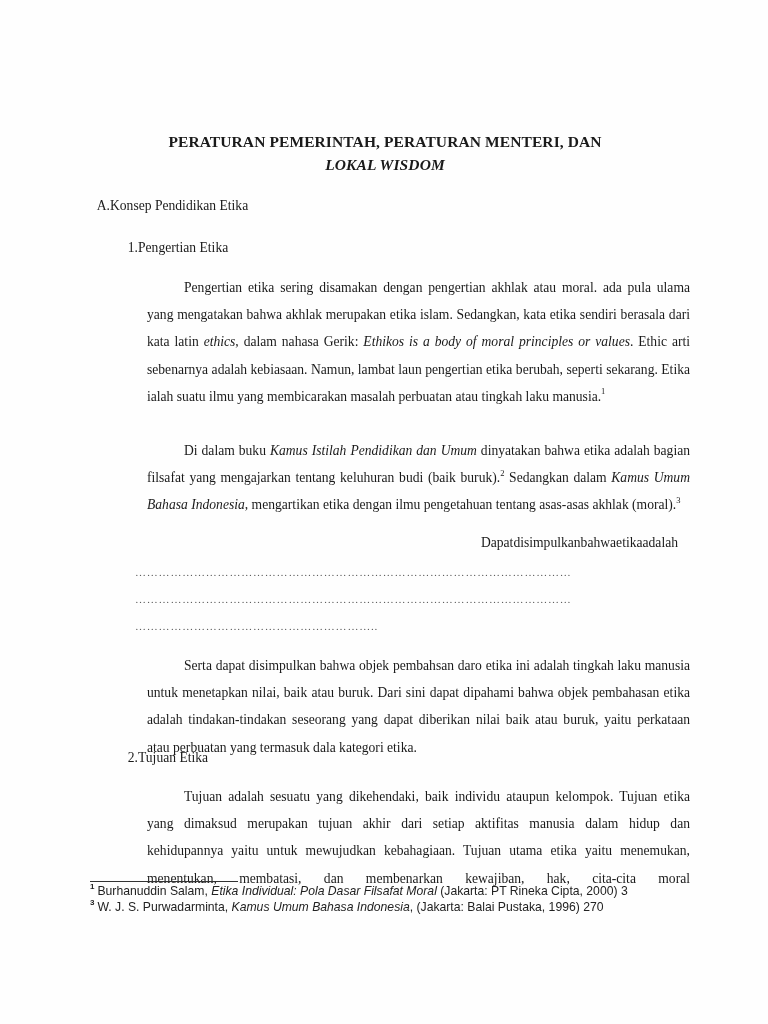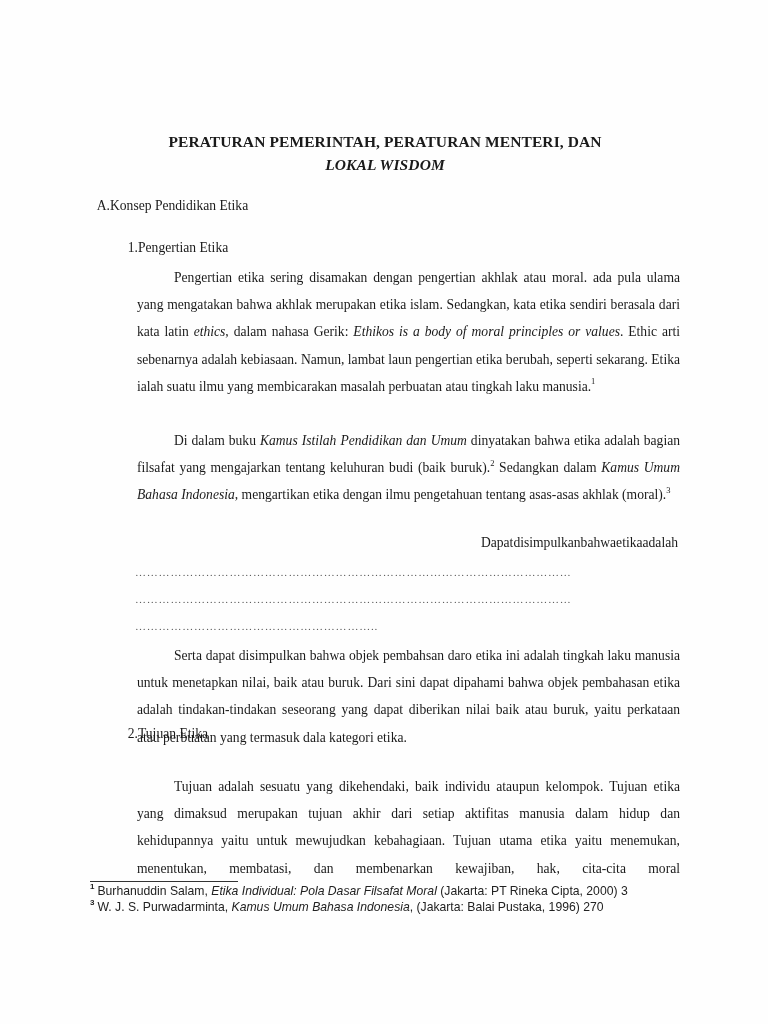--- a/index.html
+++ b/index.html
@@ -5,21 +5,21 @@
   html, body { margin: 0; padding: 0; background: #ffffff; }
   body { width: 768px; height: 1024px; position: relative; overflow: hidden; color: #1a1a1a; }
   .page { position: absolute; left: 0; top: 0; width: 768px; height: 1024px; background: #fefefe; }
   .title { position: absolute; left: 90px; width: 590px; text-align: center;
            font-family: "Liberation Serif", serif; font-weight: bold; font-size: 15.5px; letter-spacing: 0.1px; }
   .serif { font-family: "Liberation Serif", serif; font-size: 13.6px; }
   .h-a { position: absolute; left: 92px; top: 198px; text-align: right; }
   .h-a .marker { display: inline-block; width: 18px; }
   .h-n { position: absolute; left: 115px; top: 240px; text-align: right; }
   .h-n .marker { display: inline-block; width: 23px; }
-  .para { position: absolute; left: 135px; width: 543px; line-height: 27.2px; text-align: justify; margin: 2px; }
+  .para { position: absolute; left: 135px; width: 543px; line-height: 27.2px; text-align: justify; margin: 12px; }
   .para .indent { display: inline-block; width: 37px; }
   sup { font-size: 8.5px; line-height: 0; position: relative; top: -1px; }
   .spread { position: absolute; left: 172px; width: 506px; display: flex; justify-content: flex-end; top: 535px; }
   .dots { position: absolute; left: 135px; font-family: "Liberation Serif", serif; font-size: 11px; color: #555; letter-spacing: 0.8px; white-space: nowrap; overflow: hidden; }
   .fn-sep { position: absolute; left: 90px; top: 881px; width: 148px; height: 1px; background: #333; }
   .footnotes { position: absolute; left: 90px; top: 883px; font-family: "Liberation Sans", sans-serif; font-size: 12.2px; line-height: 16px; color: #222; }
   .footnotes .fn sup { font-size: 8px; font-weight: bold; top: -1px; margin-right: 3px; }
   i { font-style: italic; }
 </style>
 </head>
@@ -48,21 +48,21 @@
     <span>bahwa</span>
     <span>etika</span>
     <span>adalah</span>
   </div>
   <div class="dots" style="top:566px; width:528px;">…………………………………………………………………………………………………</div>
   <div class="dots" style="top:593px; width:528px;">…………………………………………………………………………………………………</div>
   <div class="dots" style="top:620px; width:270px;">……………………………………………………..</div>
 
   <p class="para serif" style="top:640px;"><span class="indent"></span><span>Serta dapat disimpulkan bahwa objek pembahsan daro etika ini adalah tingkah laku manusia untuk menetapkan nilai, baik atau buruk. Dari sini dapat dipahami bahwa objek pembahasan etika adalah tindakan-tindakan seseorang yang dapat diberikan nilai baik atau buruk, yaitu perkataan atau perbuatan yang termasuk dala kategori etika.</span></p>
 
-  <div class="h-n serif" style="top:726px;">
+  <div class="h-n serif" style="top:750px;">
     <span class="marker">2.</span><span>Tujuan Etika</span>
   </div>
 
   <p class="para serif" style="top:771px; text-align-last: justify;"><span class="indent"></span><span>Tujuan adalah sesuatu yang dikehendaki, baik individu ataupun kelompok. Tujuan etika yang dimaksud merupakan tujuan akhir dari setiap aktifitas manusia dalam hidup dan kehidupannya yaitu untuk mewujudkan kebahagiaan. Tujuan utama etika yaitu menemukan, menentukan, membatasi, dan membenarkan kewajiban, hak, cita-cita moral</span></p>
 
   <div class="fn-sep"></div>
   <div class="footnotes">
     <div class="fn"><sup>1</sup><span>Burhanuddin Salam, </span><i>Etika Individual: Pola Dasar Filsafat Moral</i><span> (Jakarta: PT Rineka Cipta, 2000) 3</span></div>
     <div class="fn"><sup>3</sup><span>W. J. S. Purwadarminta, </span><i>Kamus Umum Bahasa Indonesia</i><span>, (Jakarta: Balai Pustaka, 1996) 270</span></div>
   </div>

